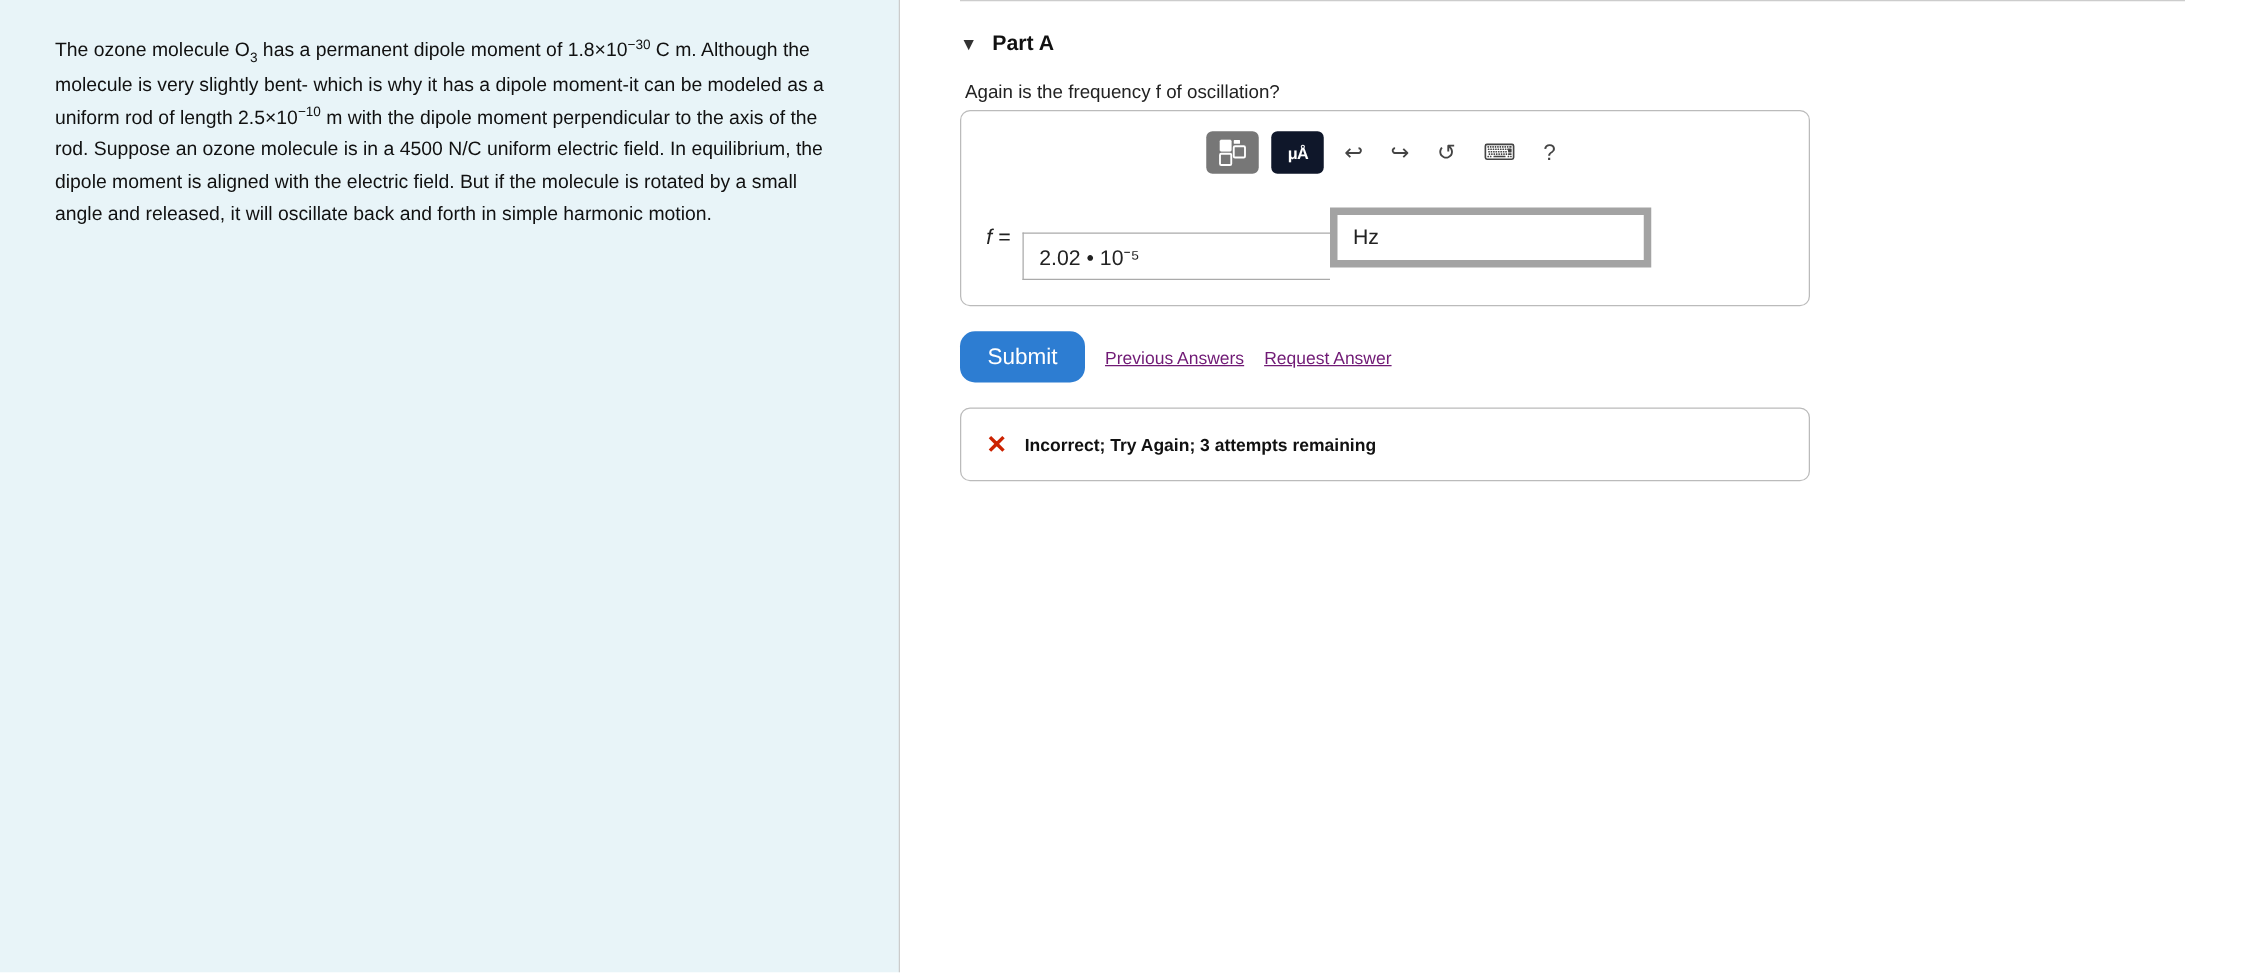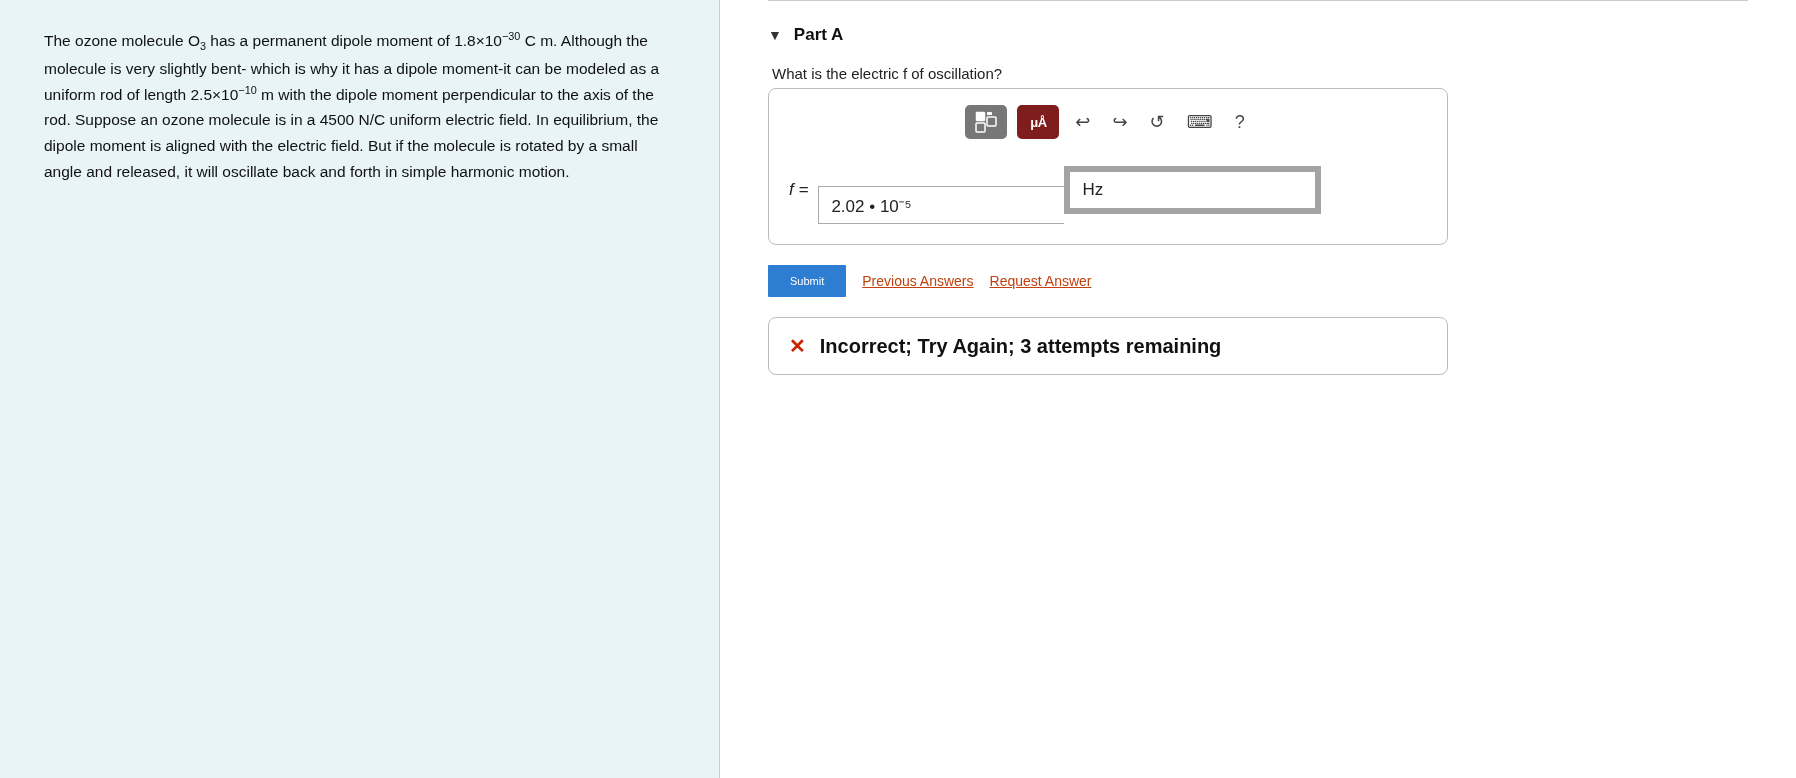--- a/index.html
+++ b/index.html
@@ -110,21 +110,21 @@
       font-size: 13px;
       padding: 5px 8px;
       min-width: 42px;
       min-height: 34px;
     }
     .toolbar-btn.icon-squares {
       background: #777;
       font-size: 16px;
     }
     .toolbar-btn.icon-mu {
-      background: #7f1d1d;
+      background: #0f172a;
       font-size: 13px;
       font-weight: 700;
       letter-spacing: -0.5px;
     }
     .toolbar-icon-btn {
       background: none;
       border: none;
       cursor: pointer;
       font-size: 18px;
       color: #444;
@@ -172,28 +172,28 @@
       display: flex;
       align-items: center;
       gap: 16px;
       margin-bottom: 20px;
       max-width: 680px;
     }
     .submit-btn {
       background: #2d7dd2;
       color: #fff;
       border: none;
-      border-radius: 1px;
+      border-radius: 12px;
       padding: 10px 22px;
-      font-size: 11px;
+      font-size: 18px;
       cursor: pointer;
       font-weight: 500;
     }
     .link-btn {
-      color: #c2410c;
+      color: #701a75;
       text-decoration: underline;
       background: none;
       border: none;
       cursor: pointer;
       font-size: 14px;
     }
 
     
     .feedback-box {
       border: 1px solid #bbb;
@@ -206,21 +206,21 @@
       background: #fff;
     }
     .feedback-icon {
       color: #cc2200;
       font-size: 20px;
       font-weight: 900;
       flex-shrink: 0;
     }
     .feedback-text {
       font-weight: 700;
-      font-size: 20px;
+      font-size: 14px;
       color: #111;
     }
   </style>
 </head>
 <body>
 
 <div class="left-panel">
   <p>
     The ozone molecule O<sub>3</sub> has a permanent dipole moment of
     1.8×10<sup>−30</sup> C m. Although the molecule is very slightly bent-
@@ -235,21 +235,21 @@
 </div>
 
 <div class="right-panel">
   <hr class="top-divider">
 
   <div class="part-header">
     <span class="chevron">▼</span>
     <span class="part-title">Part A</span>
   </div>
 
-  <p class="question-text">What is the electric f of oscillation?</p>
+  <p class="question-text">Again is the frequency f of oscillation?</p>
 
   <div class="answer-box">
 
     <div class="toolbar">
       <button class="toolbar-btn icon-squares">
         <svg width="22" height="22" viewBox="0 0 22 22" fill="none" xmlns="http://www.w3.org/2000/svg">
           <rect x="1" y="1" width="9" height="9" rx="1" fill="white" stroke="white" stroke-width="0.5"></rect>
           <rect x="1" y="12" width="9" height="9" rx="1" fill="none" stroke="white" stroke-width="1.5"></rect>
           <rect x="12" y="6" width="9" height="9" rx="1" fill="none" stroke="white" stroke-width="1.5"></rect>
           <rect x="12" y="1" width="5" height="3" rx="0.5" fill="white"></rect>

